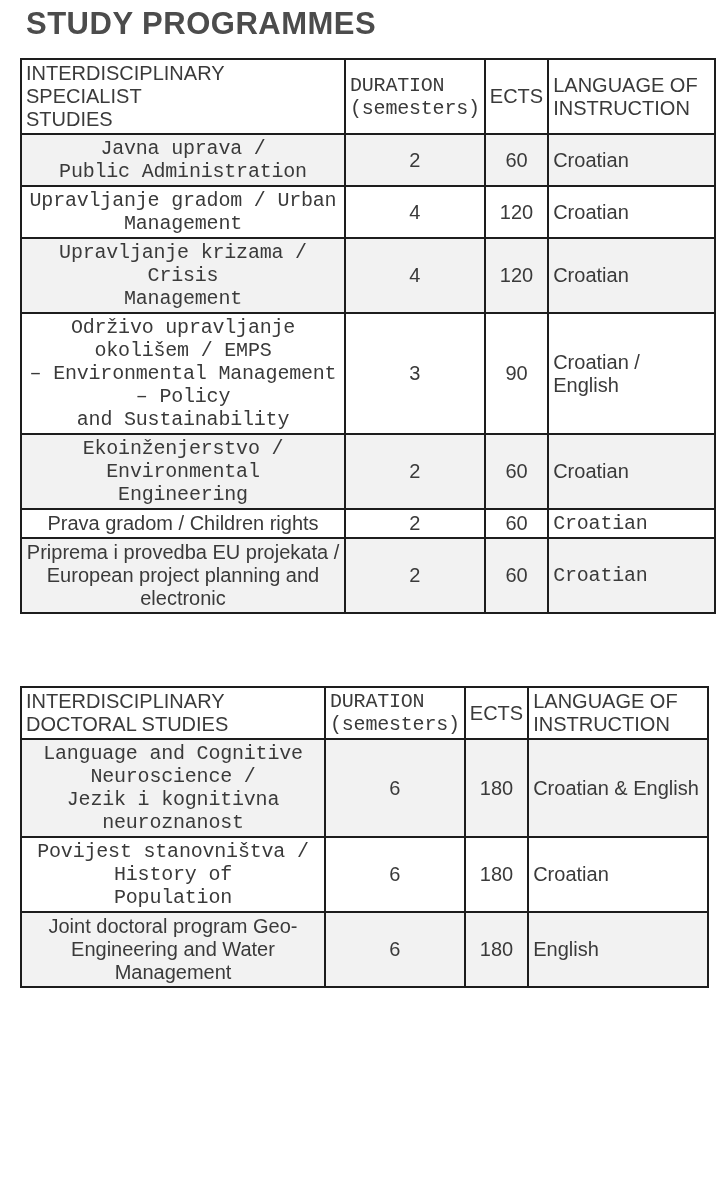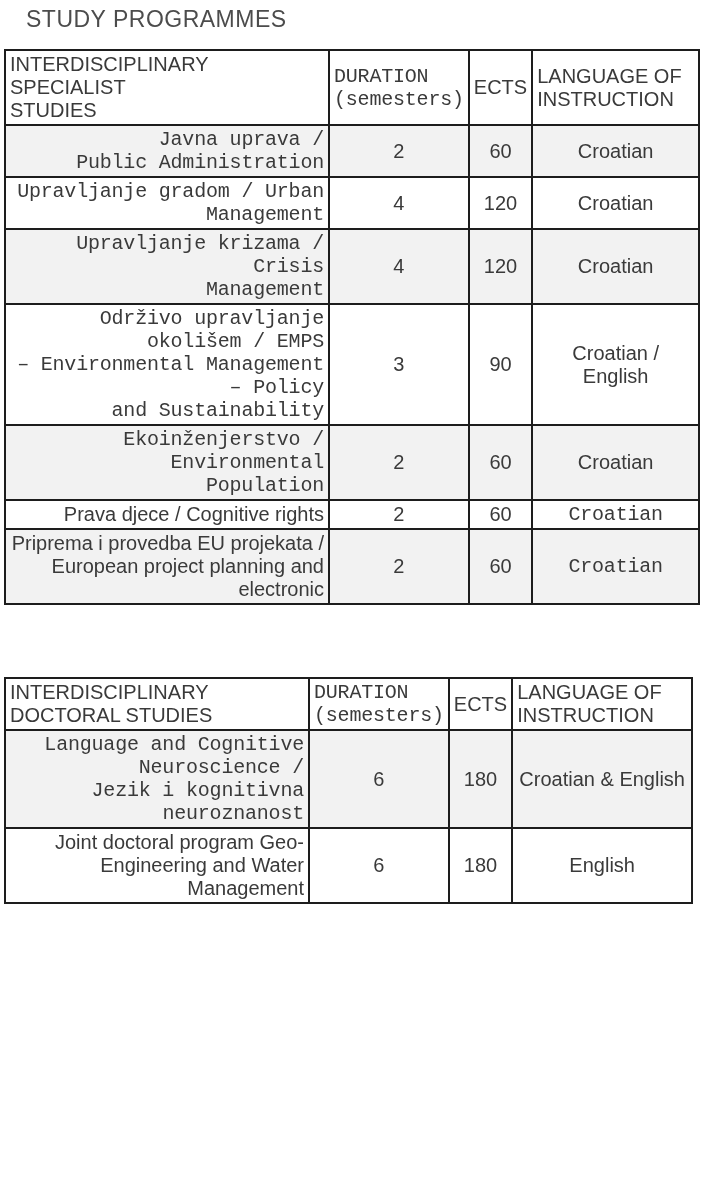--- a/index.html
+++ b/index.html
@@ -8,52 +8,52 @@
     background: #ffffff;
   }
   body {
     width: 719px;
     height: 1178px;
     font-family: "Liberation Sans", sans-serif;
     color: #3a3a3a;
   }
   .page-title {
     margin: 6px 0 16px 26px;
-    font-size: 23px;
-    font-weight: 400;
+    font-size: 31px;
+    font-weight: 700;
     color: #4c4c4c;
     letter-spacing: 0.5px;
     font-family: "Liberation Sans", sans-serif;
   }
   table.prog {
     border-collapse: collapse;
     table-layout: fixed;
-    margin-left: 4px;
+    margin-left: 20px;
   }
   table.prog td, table.prog th {
     border: 2px solid #1d1d1d;
     padding: 2px 4px;
     vertical-align: middle;
     white-space: pre-line;
     font-size: 20px;
     line-height: 23px;
     font-weight: normal;
     color: #3a3a3a;
     overflow: hidden;
   }
   table.prog thead th { background: #ffffff; text-align: left; }
   tbody tr:nth-child(odd) td { background: #f2f2f2; }
   tbody tr:nth-child(even) td { background: #ffffff; }
 
   .f-serif { font-family: Liberation Mono, monospace; letter-spacing: -0.2px; }
   .f-sans  { font-family: "Liberation Sans", sans-serif; }
 
-  .c-name { text-align: right; }
+  .c-name { text-align: center; }
   .c-num  { text-align: center; }
-  .c-lang { text-align: center; }
+  .c-lang { }
   th.c-ects { text-align: center; }
 
   .gap { height: 72px; }
 
   
   .t1 .col-name { width: 324px; }
   .t1 .col-dur  { width: 119px; }
   .t1 .col-ects { width: 56px;  }
   .t1 .col-lang { width: 167px; }
   
@@ -110,27 +110,27 @@
     <tr>
       <td class="f-serif c-name">Održivo upravljanje okolišem / EMPS
 – Environmental Management – Policy
 and Sustainability</td>
       <td class="f-sans c-num">3</td>
       <td class="f-sans c-num">90</td>
       <td class="f-sans c-lang">Croatian / English</td>
     </tr>
     <tr>
       <td class="f-serif c-name">Ekoinženjerstvo / Environmental
-Population</td>
+Engineering</td>
       <td class="f-sans c-num">2</td>
       <td class="f-sans c-num">60</td>
       <td class="f-sans c-lang">Croatian</td>
     </tr>
     <tr>
-      <td class="f-sans c-name">Prava djece / Cognitive rights</td>
+      <td class="f-sans c-name">Prava gradom / Children rights</td>
       <td class="f-sans c-num">2</td>
       <td class="f-sans c-num">60</td>
       <td class="f-serif c-lang">Croatian</td>
     </tr>
     <tr>
       <td class="f-sans c-name">Priprema i provedba EU projekata /
 European project planning and
 electronic</td>
       <td class="f-sans c-num">2</td>
       <td class="f-sans c-num">60</td>
@@ -162,20 +162,27 @@
   <tbody>
     <tr>
       <td class="f-serif c-name">Language and Cognitive
 Neuroscience /
 Jezik i kognitivna neuroznanost</td>
       <td class="f-sans c-num">6</td>
       <td class="f-sans c-num">180</td>
       <td class="f-sans c-lang">Croatian &amp; English</td>
     </tr>
     <tr>
+      <td class="f-serif c-name">Povijest stanovništva / History of
+Population</td>
+      <td class="f-sans c-num">6</td>
+      <td class="f-sans c-num">180</td>
+      <td class="f-sans c-lang">Croatian</td>
+    </tr>
+    <tr>
       <td class="f-sans c-name">Joint doctoral program Geo-
 Engineering and Water
 Management</td>
       <td class="f-sans c-num">6</td>
       <td class="f-sans c-num">180</td>
       <td class="f-sans c-lang">English</td>
     </tr>
 
   </tbody>
 </table>

